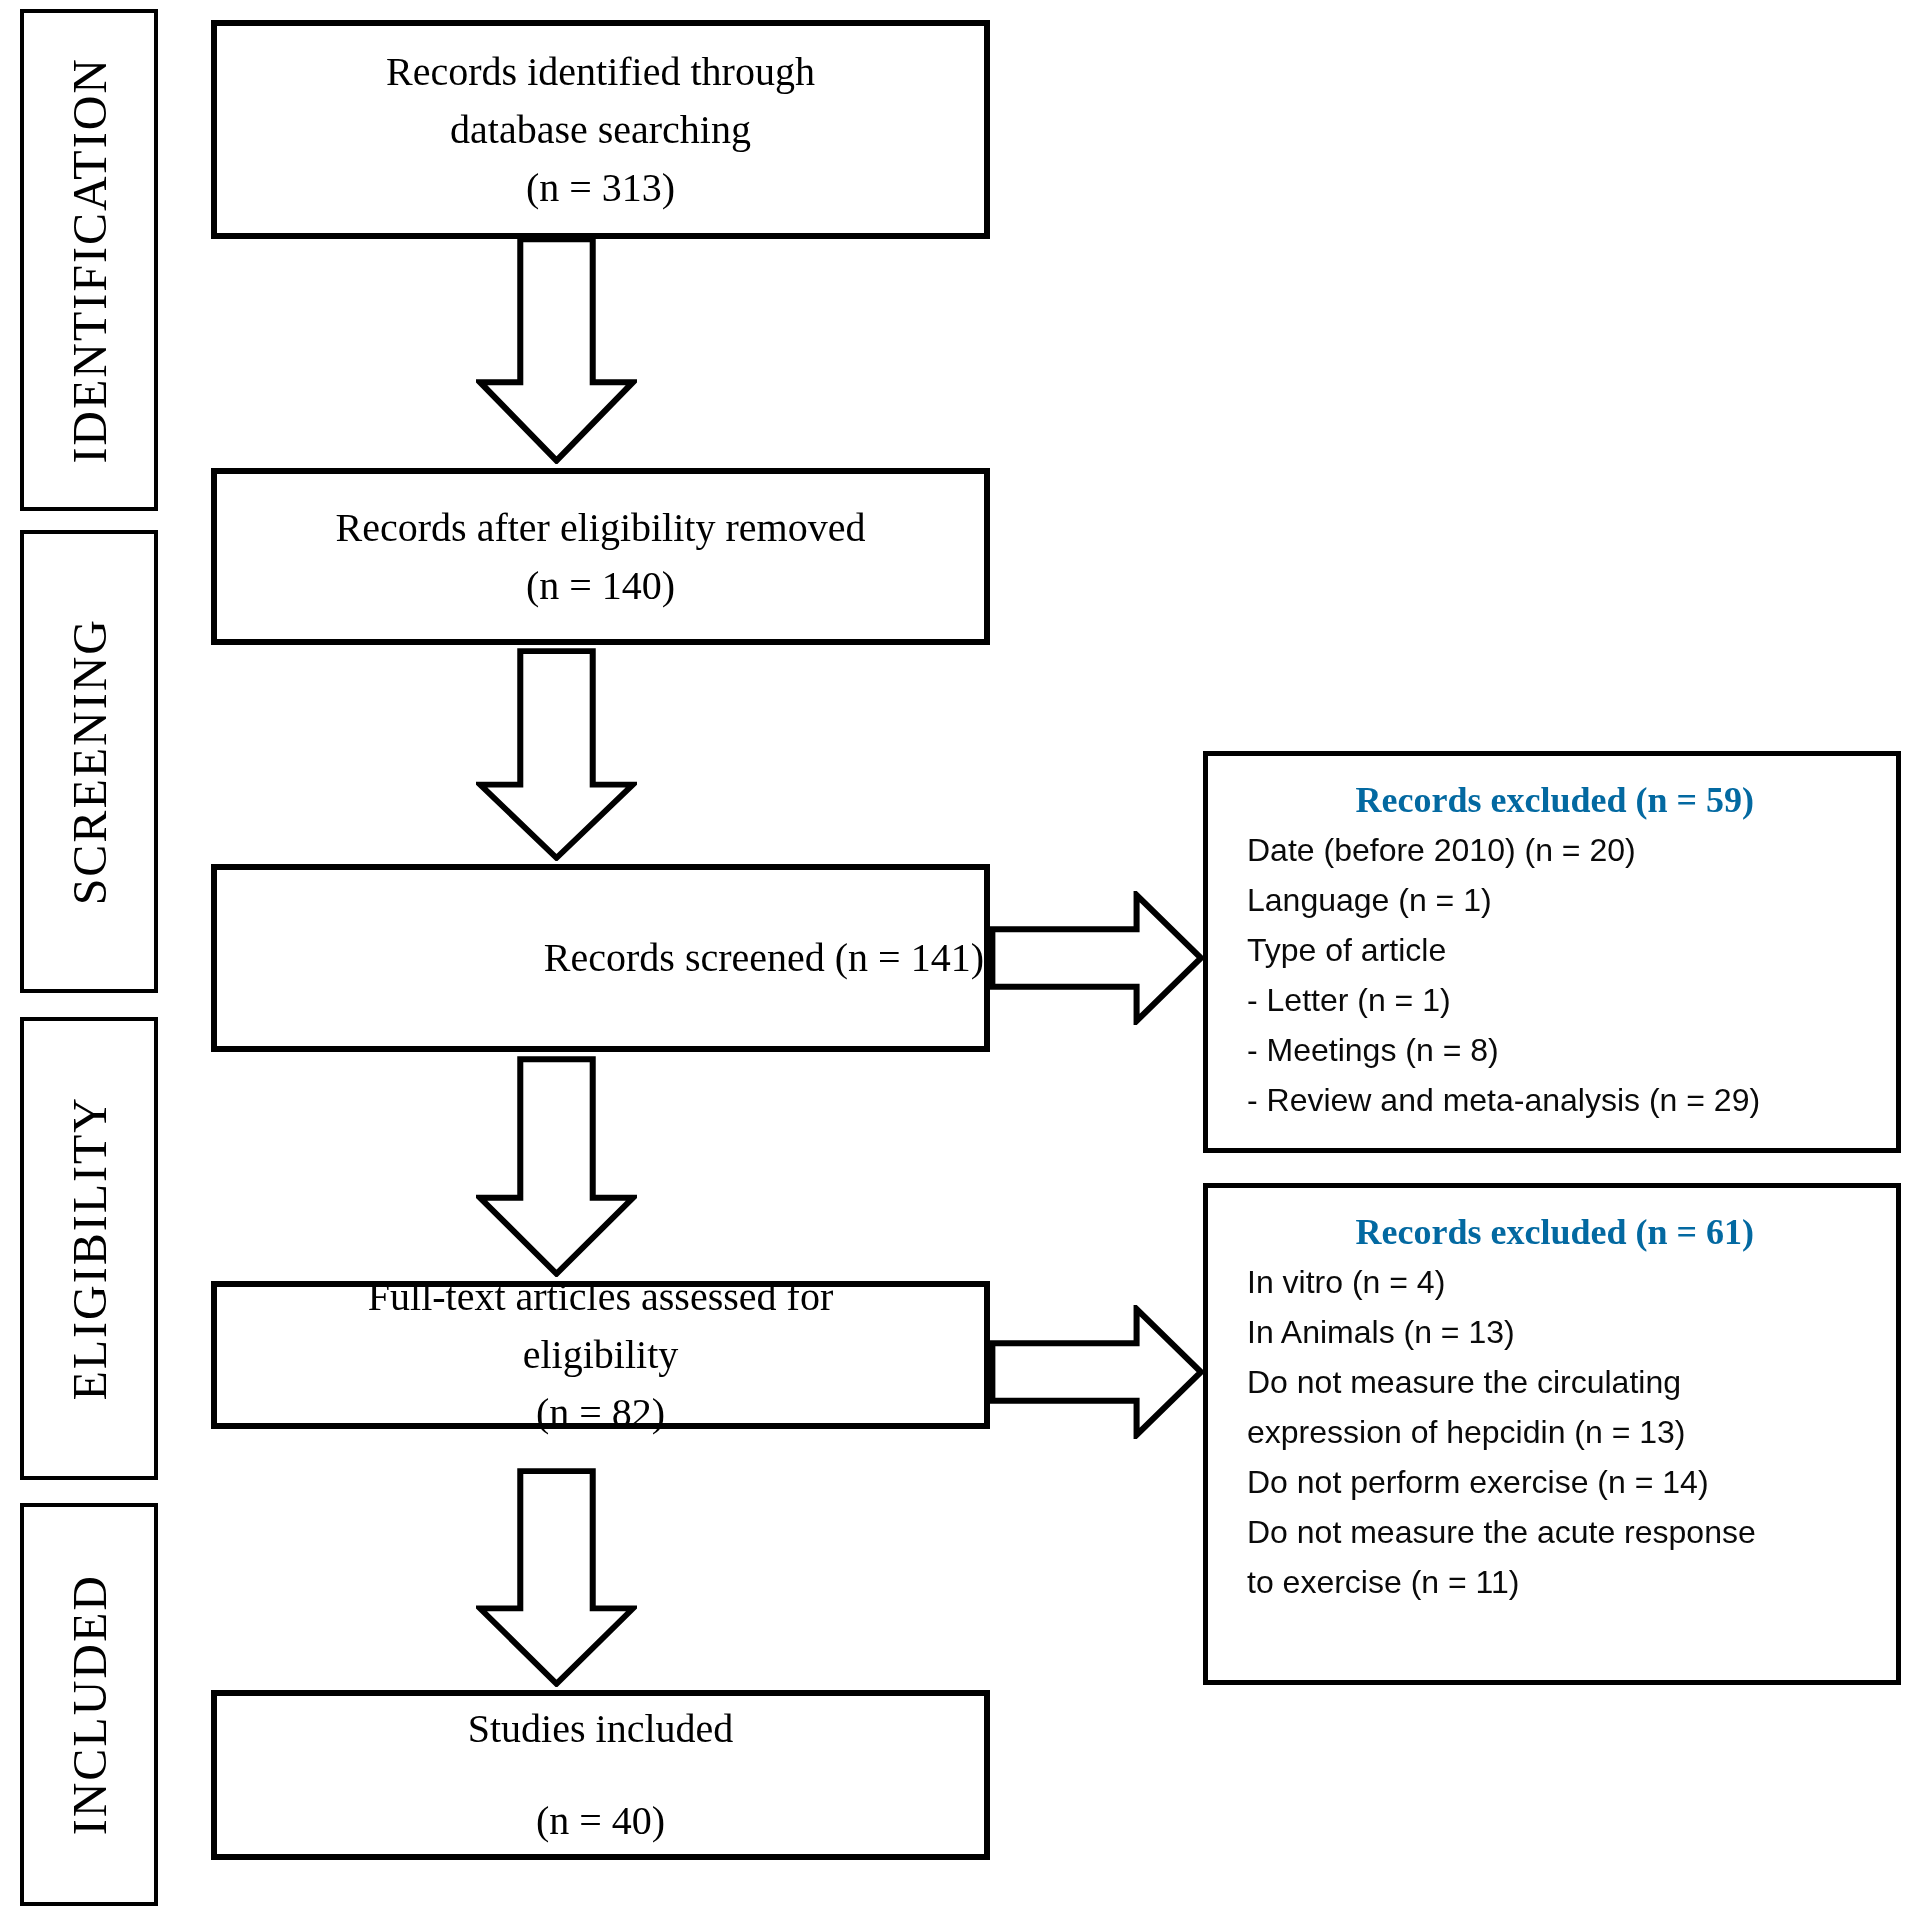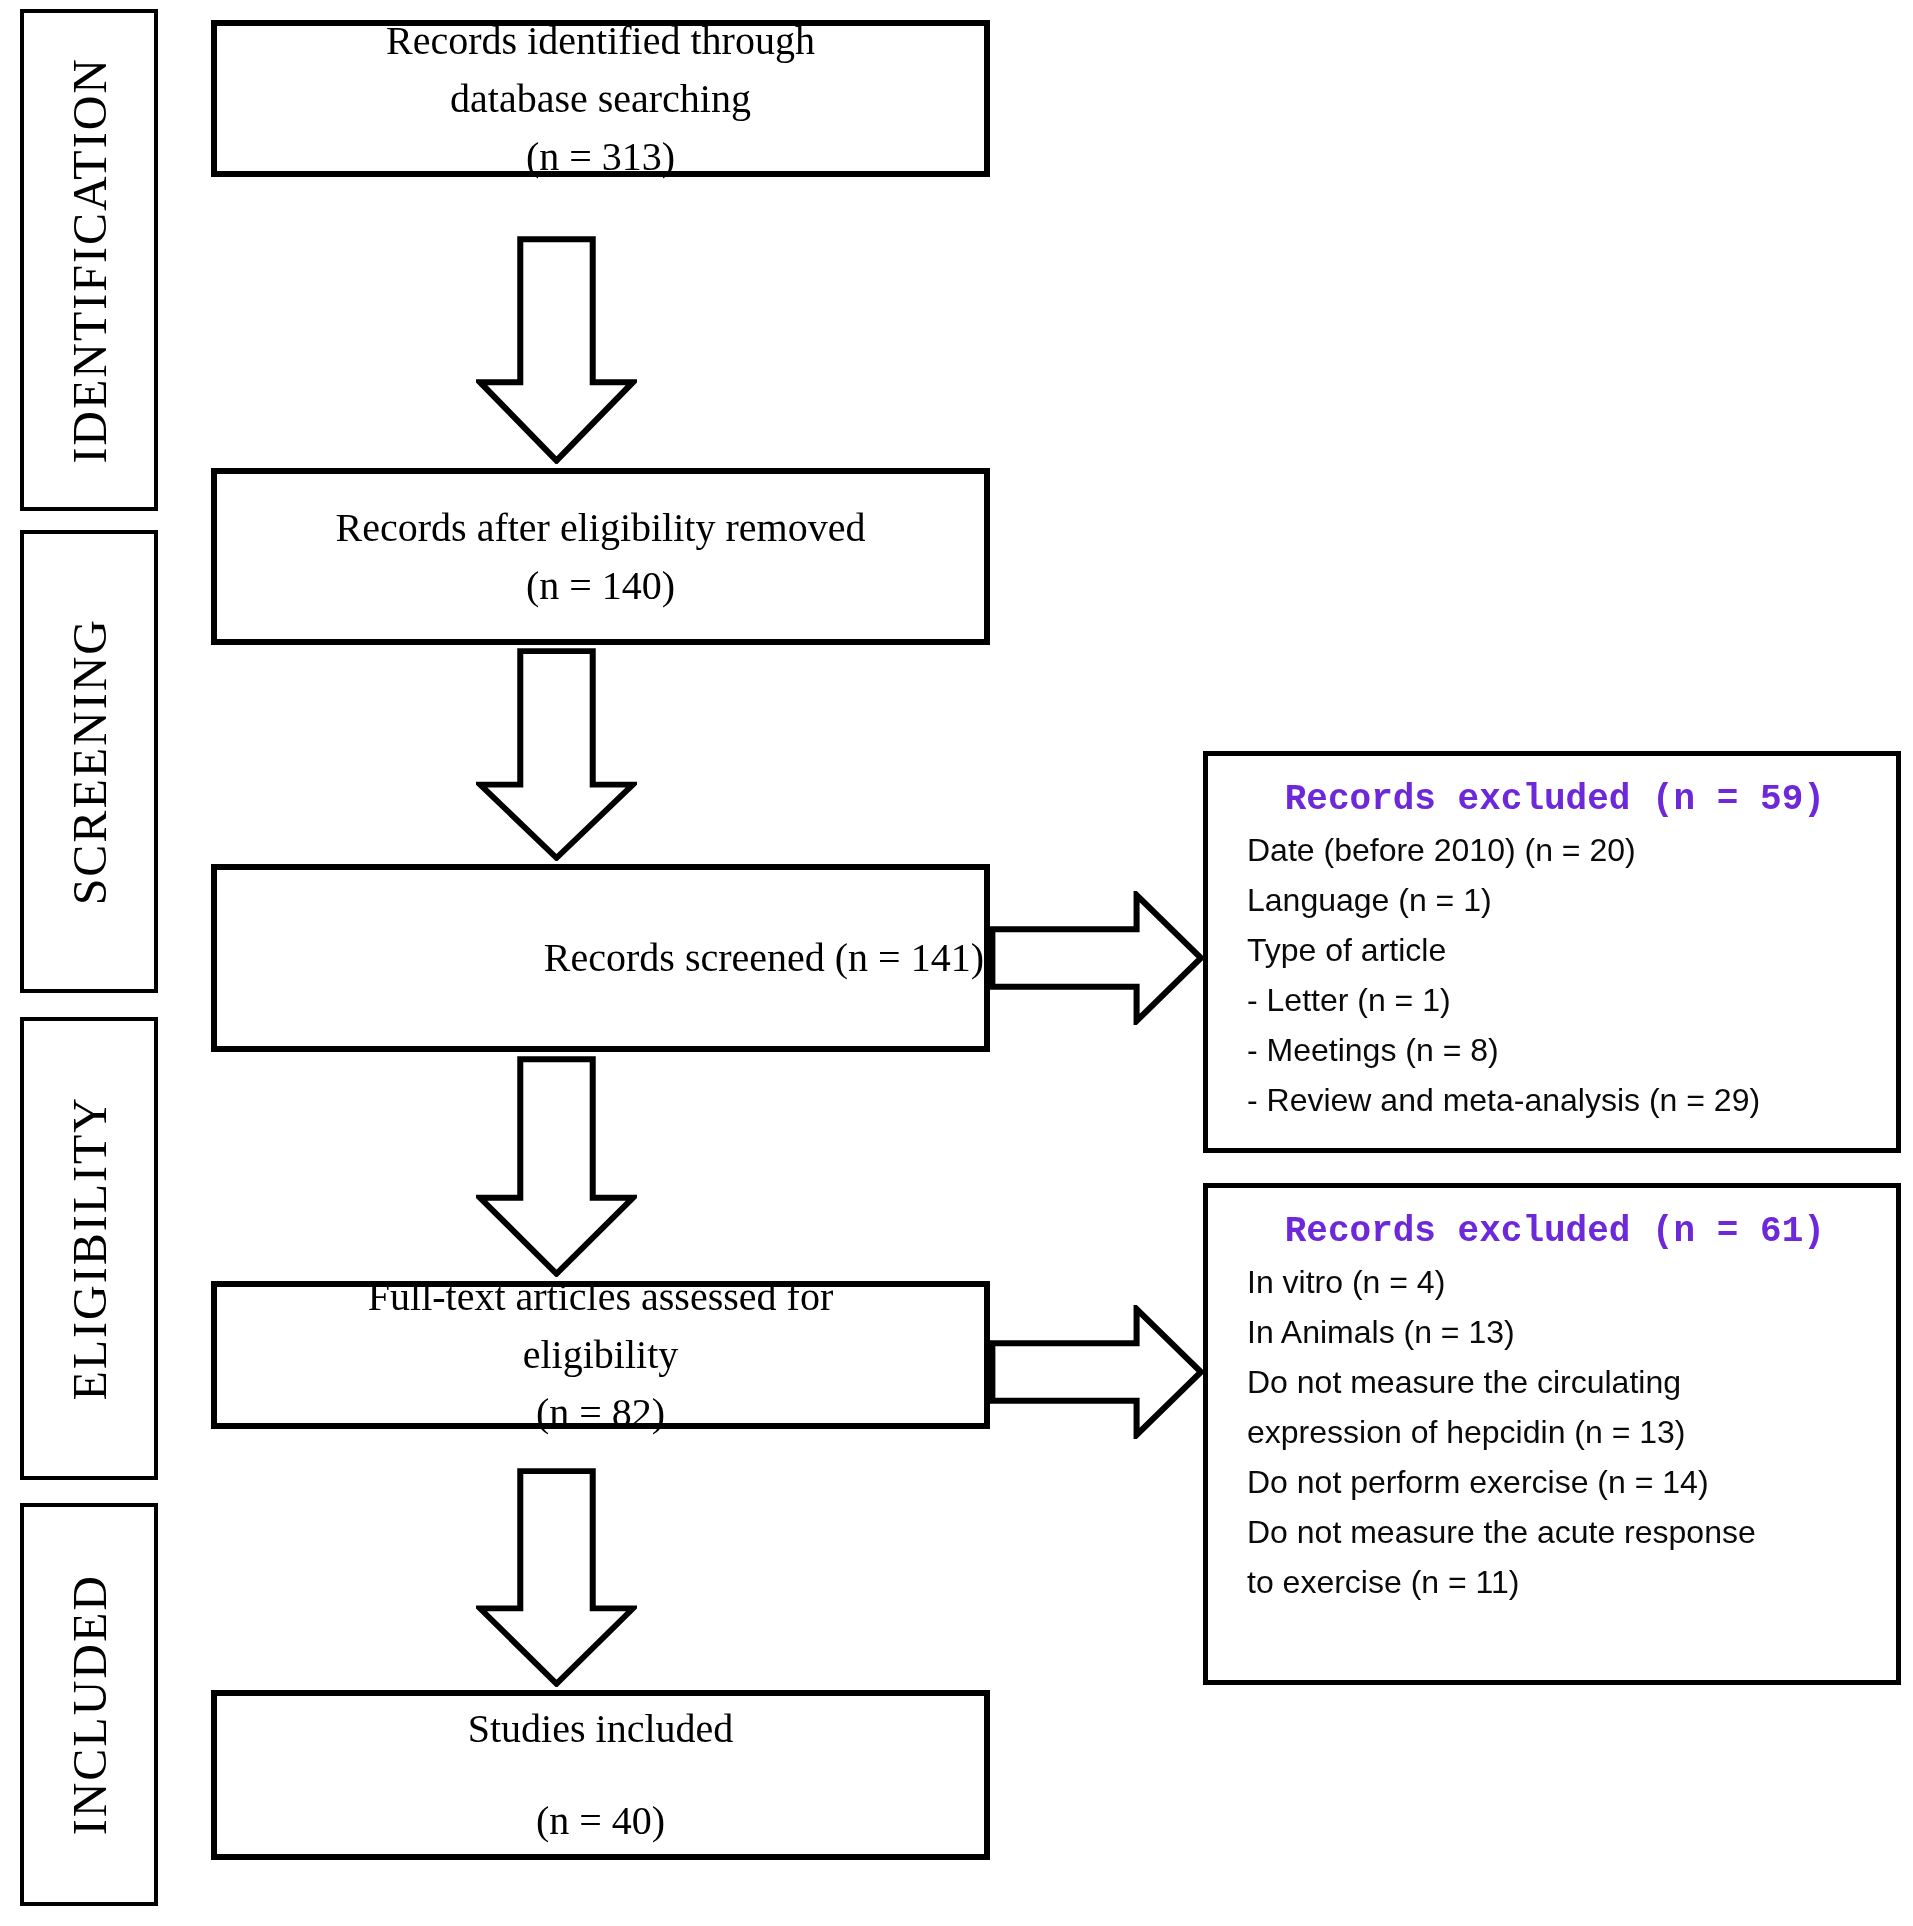--- a/index.html
+++ b/index.html
@@ -66,26 +66,26 @@
     border: 5.4px solid #000000;
     background: #ffffff;
     box-sizing: border-box;
     padding: 19px 13.4px 5.4px 19px;
     font-family: "Liberation Sans", sans-serif;
     font-size: 32px;
     line-height: 50px;
     color: #0a0a0a;
   }
   .excl-title {
-    font-family: Liberation Mono, monospace;
+    font-family: Liberation Serif, serif;
     font-weight: bold;
     font-size: 36px;
     line-height: 50px;
     text-align: center;
-    color: #6d28d9;
+    color: #0369a1;
   }
   .excl-item {
     max-width: 523px;
     text-align: left;
     margin-left: 20px;
   }
 
   
   .arrow {
     position: absolute;
@@ -108,21 +108,21 @@
   <div class="side-box" style="top:530px; height:463px;">
     <span class="vtext">SCREENING</span>
   </div>
   <div class="side-box" style="top:1017px; height:463px;">
     <span class="vtext">ELIGIBILITY</span>
   </div>
   <div class="side-box" style="top:1503px; height:403px;">
     <span class="vtext">INCLUDED</span>
   </div>
 
-  <div class="flow-box" style="top:20px; height:157px;">
+  <div class="flow-box" style="top:20px; height:219px;">
     <div>Records identified through</div>
     <div>database searching</div>
     <div>(n = 313)</div>
   </div>
 
   <div class="flow-box" style="top:468px; height:177px;">
     <div>Records after eligibility removed</div>
     <div>(n = 140)</div>
   </div>
 

